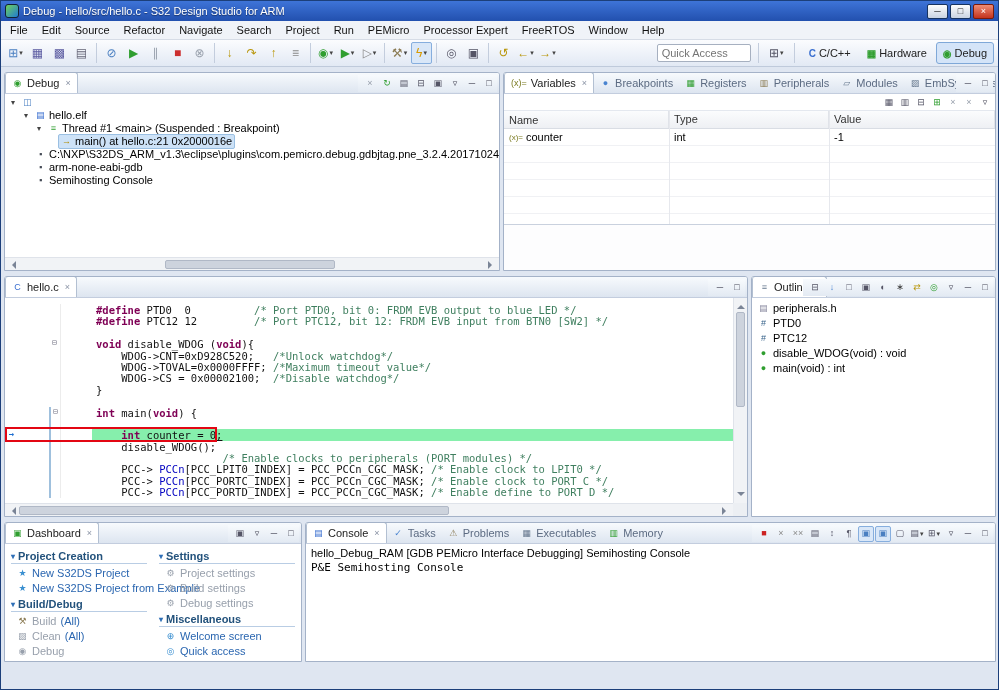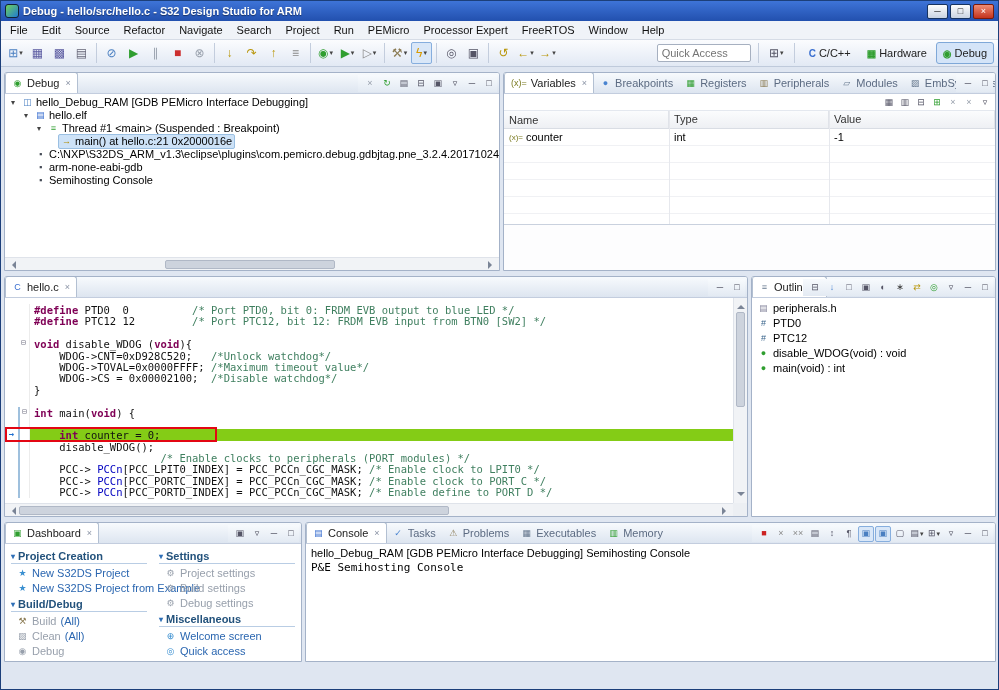--- a/index.html
+++ b/index.html
@@ -4,21 +4,21 @@
 <style>
   * { margin:0; padding:0; box-sizing:border-box; }
   html,body { width:999px; height:690px; overflow:hidden; }
   body { font-family:"Liberation Sans",sans-serif; font-size:11px; background:#c7d2e2; }
 
   .window { width:999px; height:690px; border:1px solid #1c3f7a; display:flex; flex-direction:column; background:#dfe6f1; }
 
   
   .titlebar { height:20px; flex:none; background:linear-gradient(#3e74d8,#2250ae); display:flex; align-items:center; padding:0 4px; gap:4px; }
   .app-ico { width:14px; height:14px; border-radius:3px; background:linear-gradient(135deg,#6fd25a,#1f7ad4); border:1px solid #123; flex:none; }
-  .win-title { color:#fff; font-weight:bold; text-shadow:0 1px 1px rgba(0,0,0,.45); flex:1; white-space:nowrap; overflow:hidden; }
+  .win-title { color:#fff; font-weight:normal; text-shadow:0 1px 1px rgba(0,0,0,.45); flex:1; white-space:nowrap; overflow:hidden; }
   .winbtns { display:flex; gap:2px; }
   .wbtn { width:21px; height:15px; border:1px solid #17335f; border-radius:2px; background:linear-gradient(#fdfdfd,#c9d3e2); font-size:9px; line-height:13px; text-align:center; color:#222; }
   .wbtn.close { background:linear-gradient(#ef8d75,#c3331d); color:#fff; border-color:#7a1a0a; }
 
   
   .menubar { height:19px; flex:none; background:#f0f3f8; border-bottom:1px solid #d6dce6; display:flex; align-items:center; padding-left:2px; }
   .menu-item { padding:0 7px; line-height:19px; color:#111; }
   .toolbar { height:27px; flex:none; background:linear-gradient(#fbfcfe,#e2e9f4); border-bottom:1px solid #bfcadb; display:flex; align-items:center; padding:0 4px; gap:1px; }
   .tbtn { height:22px; min-width:21px; display:flex; align-items:center; justify-content:center; border:1px solid transparent; border-radius:2px; padding:0 1px; }
   .tbtn.pressed, .pt.pressed { background:#d9e7f8; border:1px solid #86aede; }
@@ -74,26 +74,26 @@
   .vc { padding:0 5px; white-space:nowrap; overflow:hidden; }
   .c0 { width:165px; flex:none; display:flex; align-items:center; gap:3px; }
   .c1 { width:160px; flex:none; }
   .c2 { flex:1; }
   .vline { position:absolute; top:0; bottom:0; width:1px; background:#e6e8ed; }
   .var-ico { font-size:8px; color:#7a7a20; }
   .var-detail { position:absolute; left:0; right:0; bottom:0; height:46px; border-top:1px solid #c9d1de; background:#fdfdfe; }
 
   
   .code-pane { position:absolute; top:0; left:0; right:14px; bottom:13px; overflow:hidden; padding-top:6px; background:#fff; }
-  .code-line { display:flex; height:11.4px; line-height:11.4px; font:10.5px "DejaVu Sans Mono",monospace; white-space:pre; position:relative; }
+  .code-line { display:flex; height:11.4px; line-height:11.4px; font:10.5px "DejaVu Sans Mono",monospace; white-space:pre; position:relative;gap:31px; }
   .ln-ann { width:13px; flex:none; text-align:center; font-size:9px; font-weight:bold; color:#1f6fd0; }
   .ln-fold { width:12px; flex:none; text-align:center; font-size:8px; color:#778; border-right:1px solid #ececec; }
   .rng .ln-fold { border-left:2px solid #9fc0dd; }
   .ln-txt { flex:1; padding-left:4px; color:#111; }
-  .cur .ln-txt { background:#84cc16;text-decoration:underline; }
+  .cur .ln-txt { background:#86efac;text-decoration:underline; }
   .redbox { position:absolute; left:0; top:-2px; width:212px; height:15px; border:2px solid #e30613; z-index:5; pointer-events:none; }
   .tk-d, .tk-k { color:#7f0055; font-weight:bold; }
   .tk-c { color:#3f7f5f; }
   .tk-f { color:#0000c0;text-align:center; }
   .tk-p { color:#111; }
 
   
   .outline-list { padding:3px 2px; }
   .out-row { height:15px; line-height:15px; display:flex; align-items:center; gap:4px; padding-left:4px; white-space:nowrap; }
 
@@ -299,21 +299,20 @@
               <span class="pt-g">□</span>
             </span>
           </div>
       </div>
       <div class="panel-body">
         <div class="tree" id="debug-tree">
             <div class="tree-row" style="padding-left: 2px;">
               <span class="twisty">▾</span>
               <span class="core">
                 <span class="ti" style="color: rgb(74, 127, 193);">◫</span>
-                <span>hello_Debug_RAM [GDB PEMicro Interface Debugging]</span>
               </span>
             </div>
             <div class="tree-row" style="padding-left: 15px;">
               <span class="twisty">▾</span>
               <span class="core">
                 <span class="ti" style="color: rgb(58, 111, 208);">▤</span>
                 <span>hello.elf</span>
               </span>
             </div>
             <div class="tree-row" style="padding-left: 28px;">

